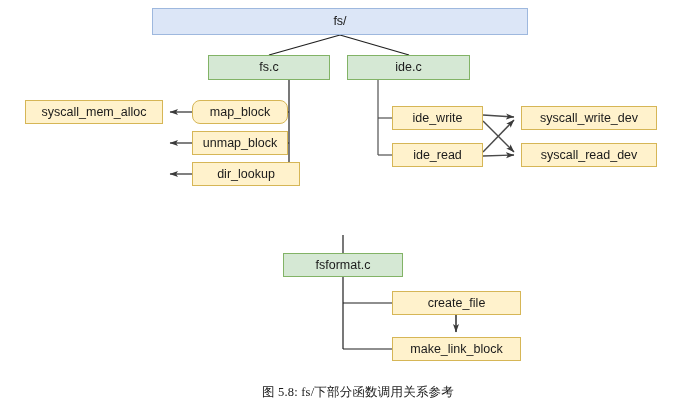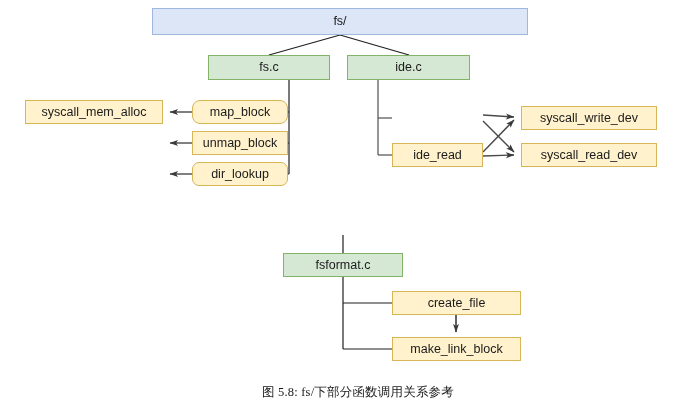--- a/index.html
+++ b/index.html
@@ -130,22 +130,23 @@
   <div class="node src" style="left:347px; top:55px; width:123px; height:25px;">ide.c</div>
 
   <div class="node fn" style="left:25px; top:100px; width:138px; height:24px;">syscall_mem_alloc</div>
 
 
 
   <div class="node fn" style="left:192px; top:100px; width:96px; height:24px;border-radius:8px;">map_block</div>
 
   <div class="node fn" style="left:192px; top:131px; width:96px; height:24px;">unmap_block</div>
 
-  <div class="node fn" style="left:192px; top:162px; width:96px; height:24px;border-radius:7px;">dir_lookup</div>
+  <div class="node fn" style="left:192px; top:162px; width:108px; height:24px;">dir_lookup</div>
 
+  <div class="node fn" style="left:392px; top:106px; width:91px; height:24px;">ide_write</div>
 
   <div class="node fn" style="left:392px; top:143px; width:91px; height:24px;">ide_read</div>
 
   <div class="node fn" style="left:521px; top:106px; width:136px; height:24px;">syscall_write_dev</div>
 
   <div class="node fn" style="left:521px; top:143px; width:136px; height:24px;">syscall_read_dev</div>
 
 
   <div class="node src" style="left:283px; top:253px; width:120px; height:24px;">fsformat.c</div>
 

